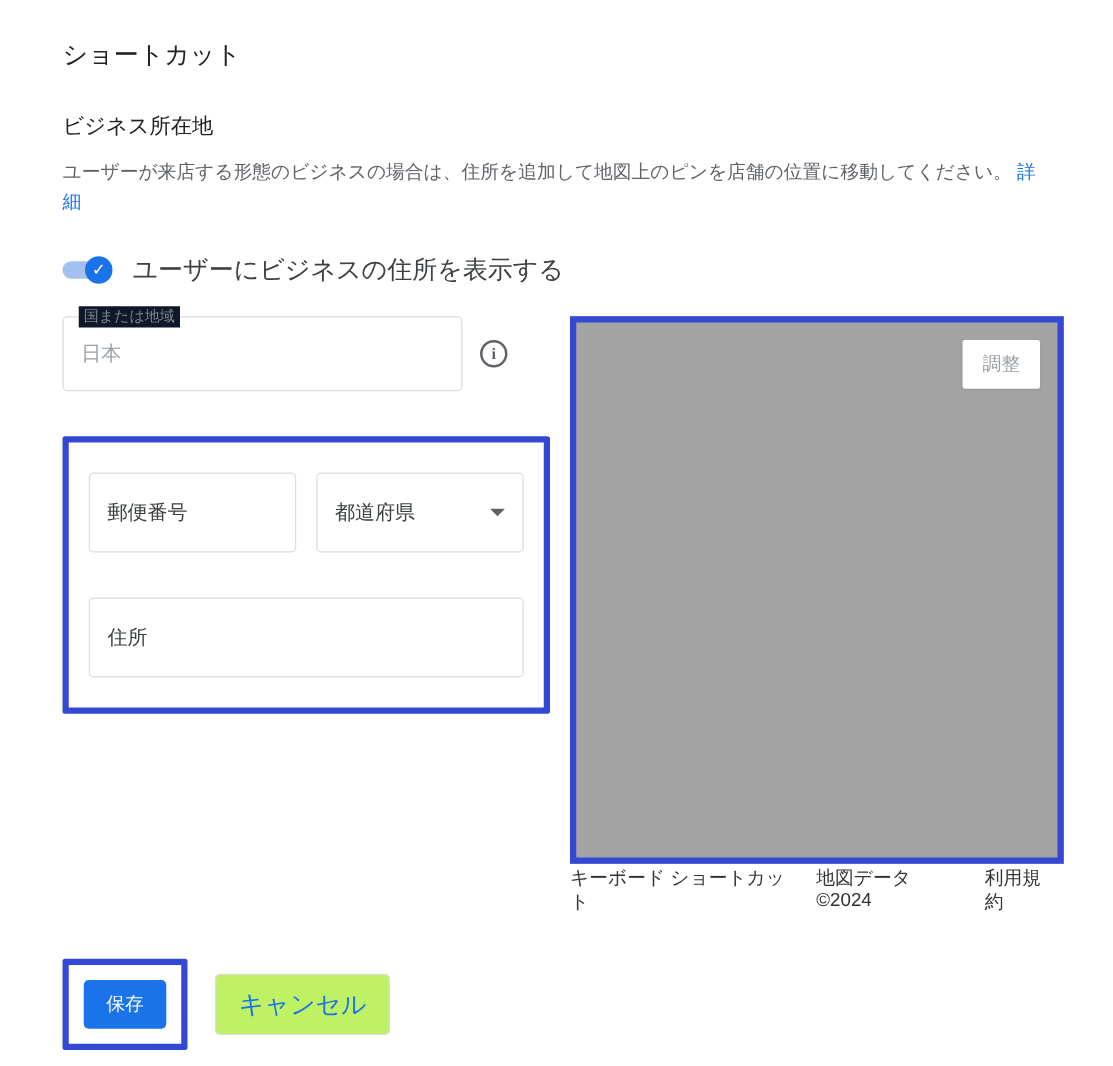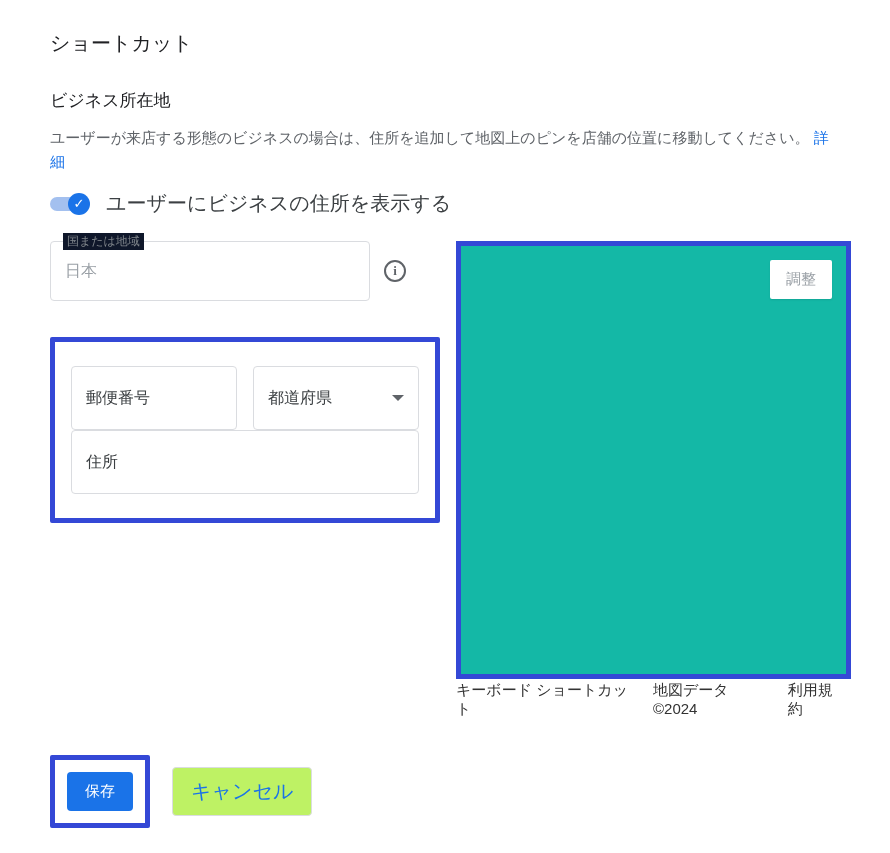--- a/index.html
+++ b/index.html
@@ -18,21 +18,21 @@
     .section-title {
       font-size: 17px;
       font-weight: 500;
       color: #202124;
       margin-bottom: 14px;
     }
     .section-desc {
       font-size: 15px;
       color: #5f6368;
       line-height: 1.6;
-      margin-bottom: 16px;
+      margin-bottom: 28px;
       max-width: 780px;
     }
     .link {
       color: #1a73e8;
       cursor: pointer;
     }
     .toggle-row {
       display: flex;
       align-items: center;
       margin-bottom: 24px;
@@ -131,40 +131,41 @@
       cursor: pointer;
     }
     .highlight-group {
       border: 5px solid #3448d6;
       border-radius: 2px;
       padding: 24px 16px;
     }
     .field-row {
       display: flex;
       gap: 16px;
+      margin-bottom: 36px;
     }
     .field-row .field {
       flex: 1;
       height: 64px;
     }
     .dropdown-caret {
       margin-left: auto;
       width: 0;
       height: 0;
       border-left: 6px solid transparent;
       border-right: 6px solid transparent;
       border-top: 6px solid #5f6368;
     }
     .addr-field {
       height: 64px;
     }
     .map-box {
       border: 5px solid #3448d6;
       height: 438px;
-      background: #14b8a6;
+      background: #a3a3a3;
       position: relative;
     }
     .map-adjust {
       position: absolute;
       top: 14px;
       right: 14px;
       background: #fff;
       padding: 10px 16px;
       font-size: 15px;
       color: #9aa0a6;

